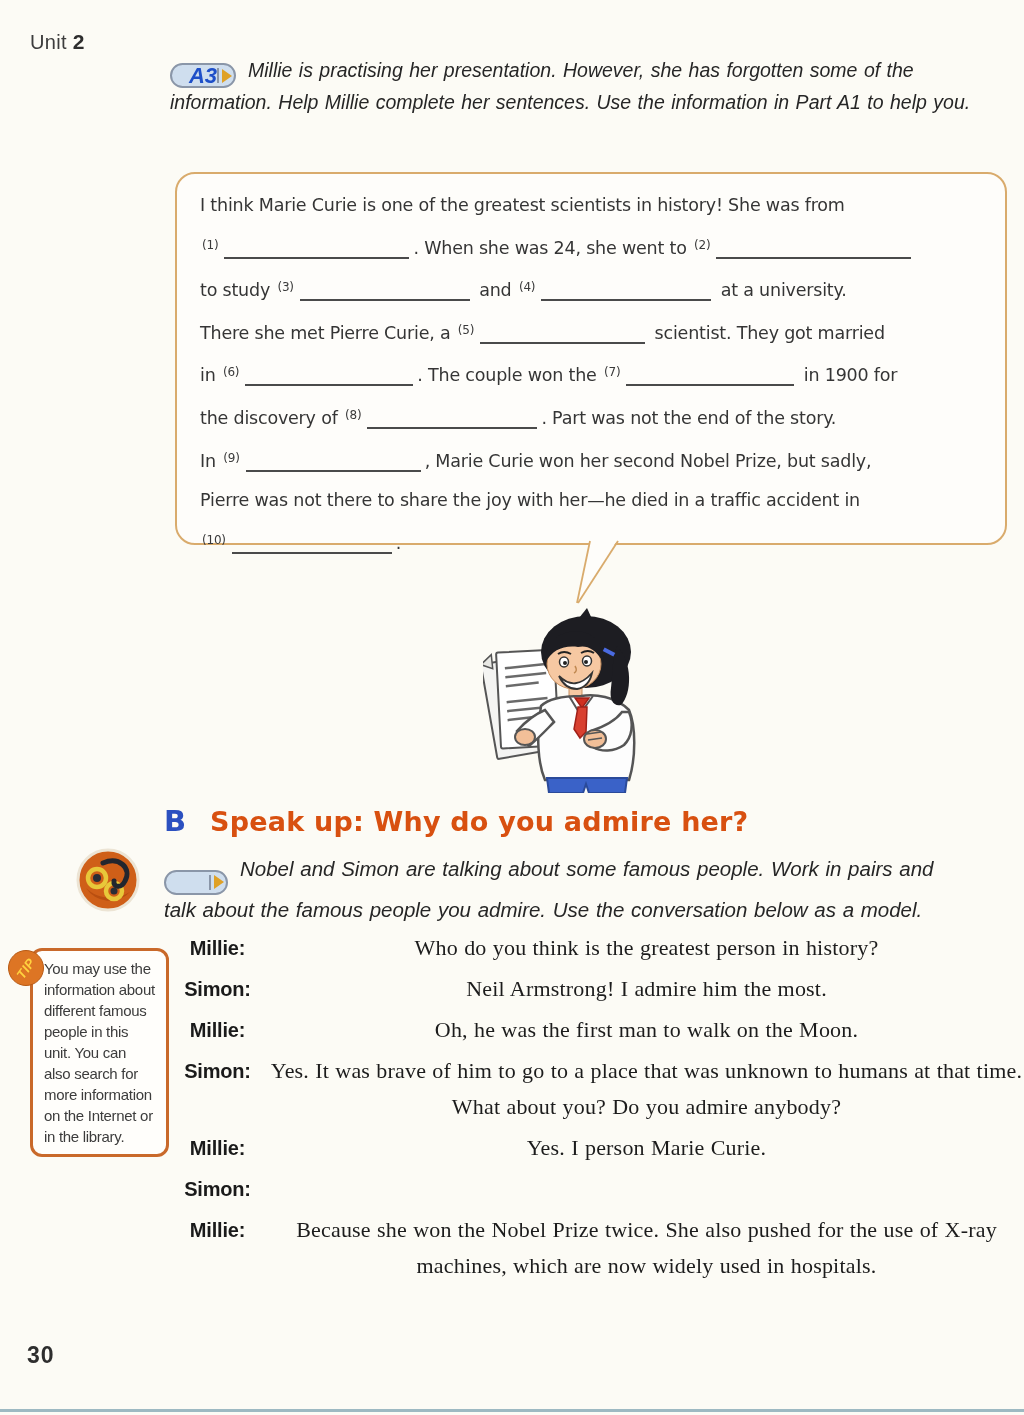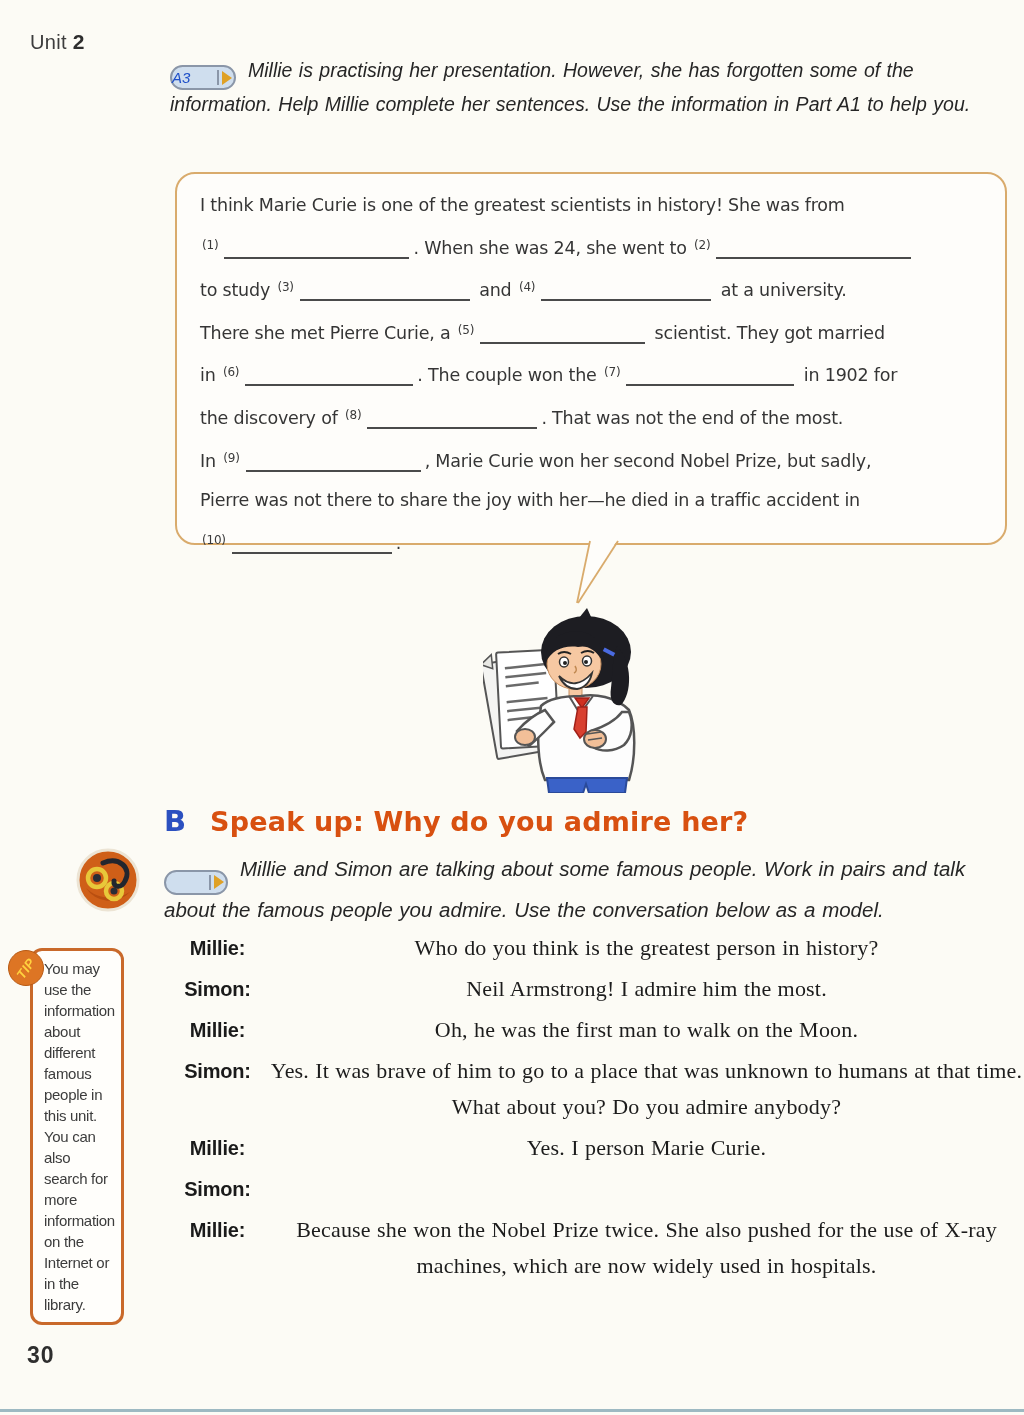--- a/index.html
+++ b/index.html
@@ -13,22 +13,22 @@
 
   
   .instr-block{font-style:italic;color:#262626;word-spacing:1px;}
   .a3-block{left:170px;top:56px;width:814px;font-size:19.5px;line-height:29px;}
   .b-instr{left:164px;top:854px;width:802px;font-size:20.5px;line-height:30px;}
 
   
   .badge{display:inline-flex;align-items:center;justify-content:space-between;
          width:66px;height:25px;border:2px solid #8a96a8;border-radius:14px;
          background:#cfdeee;vertical-align:-6px;margin-right:12px;box-sizing:border-box;}
-  .badge-text{flex:1;text-align:left;font-style:italic;font-weight:normal;
-              font-size:15px;color:#1e4fc8;letter-spacing:0;line-height:21px;}
+  .badge-text{flex:1;text-align:right;font-style:italic;font-weight:bold;
+              font-size:22px;color:#1e4fc8;letter-spacing:0;line-height:21px;}
   .badge-div{width:0;height:15px;border-left:2px solid #8a96a8;}
   .badge-play{width:0;height:0;border-top:7px solid transparent;border-bottom:7px solid transparent;
               border-left:10px solid #dfa126;margin:0 2px 0 3px;}
 
   
   .bubble{left:175px;top:172px;width:832px;height:373px;box-sizing:border-box;
           background:#fefdfa;border:2px solid #d9ab6c;border-radius:20px;
           padding:12px 20px 0 23px;}
   .bubble-line{white-space:nowrap;line-height:39.6px;font-family:"DejaVu Sans",sans-serif;
                font-size:17.5px;letter-spacing:-0.2px;color:#353535;}
@@ -49,21 +49,21 @@
 
   
   .dialogue{left:168px;top:930px;width:858px;text-align:center;}
   .d-row{display:flex;margin-bottom:5px;}
   .d-speaker{width:99px;flex:0 0 99px;font-weight:bold;font-size:20px;color:#1a1a1a;
              line-height:36px;letter-spacing:-0.2px;}
   .d-text{flex:1;font-family:"Liberation Serif",serif;font-size:22px;line-height:36px;
           color:#1c1c1c;letter-spacing:.2px;word-spacing:.5px;}
 
   
-  .tip-box{left:30px;top:948px;width:94px;box-sizing:border-box;background:#fffefb;
+  .tip-box{left:30px;top:948px;width:139px;box-sizing:border-box;background:#fffefb;
            border:3px solid #c9692a;border-radius:12px;padding:7px 10px 7px 11px;
            font-size:15px;line-height:21px;color:#3c3c3c;letter-spacing:-0.3px;}
   .tip-circle{left:8px;top:950px;width:34px;height:34px;border-radius:50%;
               background:#dd7524;border:1px solid #b85a14;display:flex;align-items:center;
               justify-content:center;z-index:3;}
   .tip-circle span{transform:rotate(-55deg);font-style:italic;font-weight:bold;
                    font-size:13px;color:#ffd23f;letter-spacing:.5px;}
 
   .page-number{left:27px;top:1342px;font-weight:bold;font-size:23px;color:#2e2e2e;
                letter-spacing:1px;}
@@ -84,22 +84,22 @@
       <span class="badge-play"></span>
     </span><span>Millie is practising her presentation. However, she has forgotten some of the information. Help Millie complete her sentences. Use the information in Part A1 to help you.</span>
 </div>
 
 <div class="abs bubble">
   <div>
       <div class="bubble-line"><span class="bt">I think Marie Curie is one of the greatest scientists in history! She was from</span></div>
       <div class="bubble-line"><span class="bn">(1)</span><span class="blank" style="width: 185px;"></span><span class="bt">. When she was 24, she went to </span><span class="bn">(2)</span><span class="blank" style="width: 195px;"></span></div>
       <div class="bubble-line"><span class="bt">to study </span><span class="bn">(3)</span><span class="blank" style="width: 170px;"></span><span class="bt"> and </span><span class="bn">(4)</span><span class="blank" style="width: 170px;"></span><span class="bt"> at a university.</span></div>
       <div class="bubble-line"><span class="bt">There she met Pierre Curie, a </span><span class="bn">(5)</span><span class="blank" style="width: 165px;"></span><span class="bt"> scientist. They got married</span></div>
-      <div class="bubble-line"><span class="bt">in </span><span class="bn">(6)</span><span class="blank" style="width: 168px;"></span><span class="bt">. The couple won the </span><span class="bn">(7)</span><span class="blank" style="width: 168px;"></span><span class="bt"> in 1902 for</span></div>
-      <div class="bubble-line"><span class="bt">the discovery of </span><span class="bn">(8)</span><span class="blank" style="width: 170px;"></span><span class="bt">. That was not the end of the most.</span></div>
+      <div class="bubble-line"><span class="bt">in </span><span class="bn">(6)</span><span class="blank" style="width: 168px;"></span><span class="bt">. The couple won the </span><span class="bn">(7)</span><span class="blank" style="width: 168px;"></span><span class="bt"> in 1900 for</span></div>
+      <div class="bubble-line"><span class="bt">the discovery of </span><span class="bn">(8)</span><span class="blank" style="width: 170px;"></span><span class="bt">. Part was not the end of the story.</span></div>
       <div class="bubble-line"><span class="bt">In </span><span class="bn">(9)</span><span class="blank" style="width: 175px;"></span><span class="bt">, Marie Curie won her second Nobel Prize, but sadly,</span></div>
       <div class="bubble-line"><span class="bt">Pierre was not there to share the joy with her—he died in a traffic accident in</span></div>
       <div class="bubble-line"><span class="bn">(10)</span><span class="blank" style="width: 160px;"></span><span class="bt">.</span></div>
     </div>
 </div>
 <svg class="abs tail-svg" width="110" height="80">
   <polygon points="34,4 62,4 21,69" fill="#fefdfa"></polygon>
   <line x1="34" y1="6" x2="21" y2="68" stroke="#d9ab6c" stroke-width="1.8"></line>
   <line x1="62" y1="6" x2="22" y2="68" stroke="#d9ab6c" stroke-width="1.8"></line>
 </svg>
@@ -171,21 +171,21 @@
   <circle cx="21" cy="30" r="4" fill="#2a2e36"></circle>
   <circle cx="38" cy="43" r="3.5" fill="#2a2e36"></circle>
 </svg>
 </div>
 
 <div class="abs instr-block b-instr">
   <span class="badge" style="width:64px;">
       <span class="badge-text"></span>
       <span class="badge-div"></span>
       <span class="badge-play"></span>
-    </span><span>Millie and Simon are talking about some famous people. Work in pairs and talk about the famous people you admire. Use the conversation below as a model.</span>
+    </span><span>Nobel and Simon are talking about some famous people. Work in pairs and talk about the famous people you admire. Use the conversation below as a model.</span>
 </div>
 
 <div class="abs dialogue">
   <div class="d-row">
     <span class="d-speaker">Millie:</span>
     <span class="d-text">Who do you think is the greatest person in history?</span>
   </div>
   <div class="d-row">
     <span class="d-speaker">Simon:</span>
     <span class="d-text">Neil Armstrong! I admire him the most.</span>

